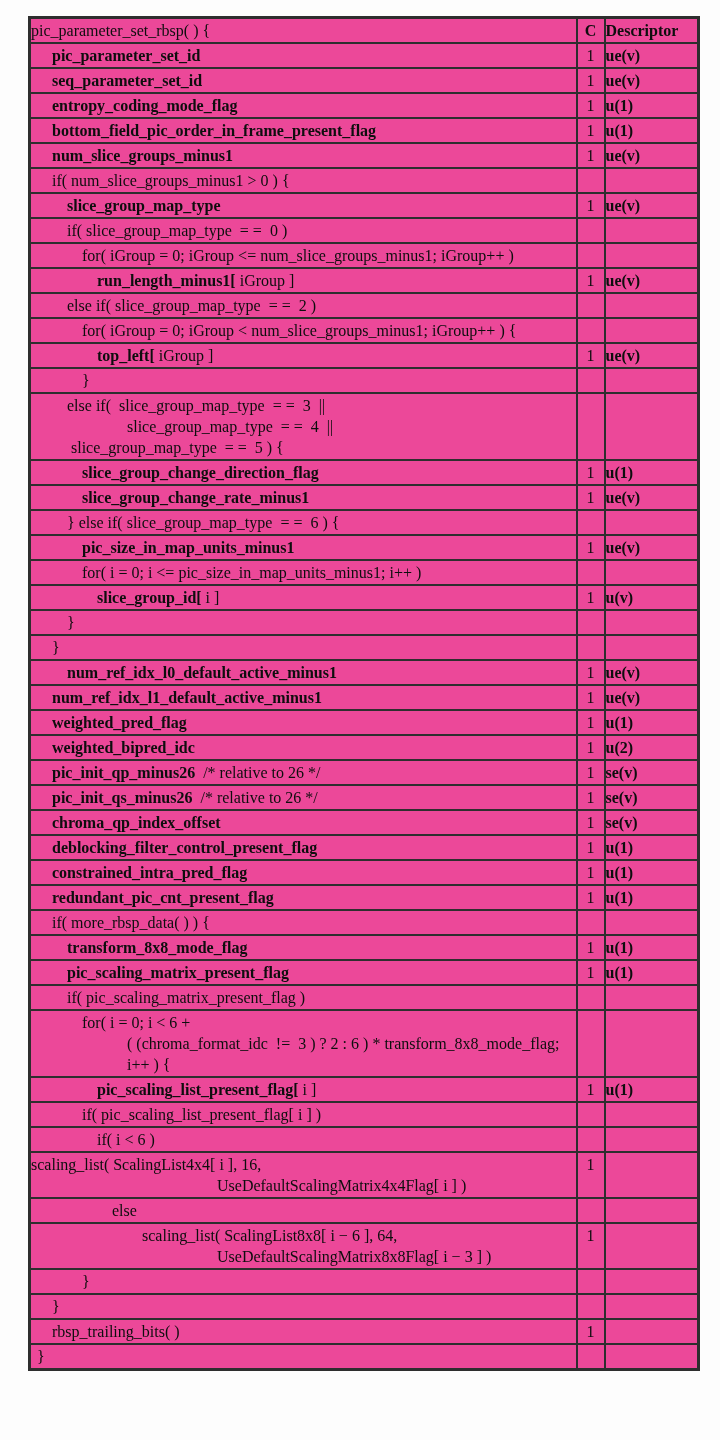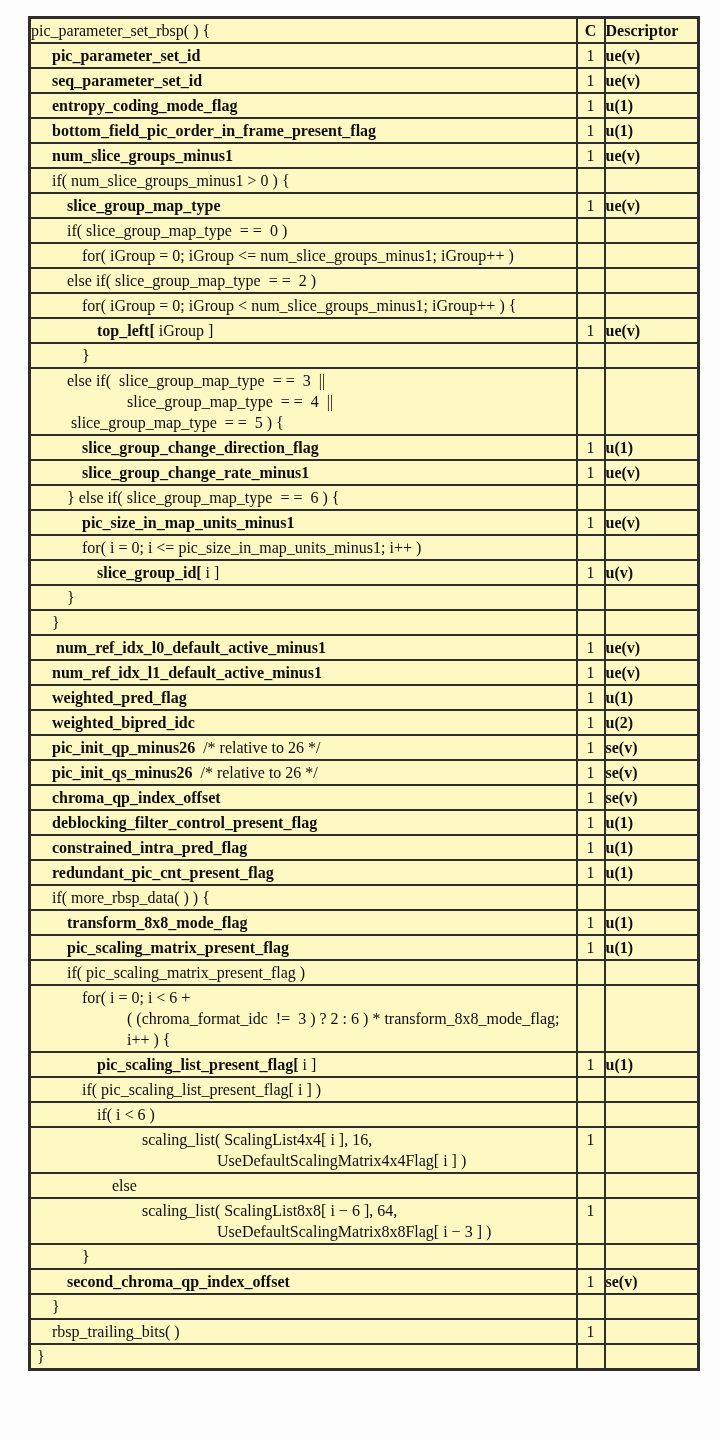--- a/index.html
+++ b/index.html
@@ -13,21 +13,21 @@
     background:var(--bg);
     font-family:"Liberation Serif","DejaVu Serif",serif;
     color:var(--text);
     overflow:hidden;
   }
   table.spec{
     border-collapse:collapse;
     table-layout:fixed;
     width:672px;
     margin:16px 20px 10px 28px;
-    background:#fef9c3;
+    background:#ec4899;
   }
   table.spec col.col-syntax{width:547px;}
   table.spec col.col-c{width:28px;}
   table.spec th,table.spec td{
     border:2px solid var(--border);
     padding:1px 0;
     vertical-align:top;
     font-size:16px;
     line-height:21px;
     overflow:hidden;
@@ -115,20 +115,27 @@
       </tr>
       <tr>
         <td class="syntax">
           <div class="line" style="padding-left: 51px;"><span>for( iGroup = 0; iGroup &lt;= num_slice_groups_minus1; iGroup++ )</span></div>
         </td>
         <td class="c"></td>
         <td class="d"></td>
       </tr>
       <tr>
         <td class="syntax">
+          <div class="line" style="padding-left: 66px;"><b>run_length_minus1[</b><span> iGroup ]</span></div>
+        </td>
+        <td class="c">1</td>
+        <td class="d">ue(v)</td>
+      </tr>
+      <tr>
+        <td class="syntax">
           <div class="line" style="padding-left: 36px;"><span>else if( slice_group_map_type  = =  2 )</span></div>
         </td>
         <td class="c"></td>
         <td class="d"></td>
       </tr>
       <tr>
         <td class="syntax">
           <div class="line" style="padding-left: 51px;"><span>for( iGroup = 0; iGroup &lt; num_slice_groups_minus1; iGroup++ ) {</span></div>
         </td>
         <td class="c"></td>
@@ -208,21 +215,21 @@
       </tr>
       <tr>
         <td class="syntax">
           <div class="line" style="padding-left: 21px;"><span>}</span></div>
         </td>
         <td class="c"></td>
         <td class="d"></td>
       </tr>
       <tr>
         <td class="syntax">
-          <div class="line" style="padding-left: 25px;"><b>num_ref_idx_l0_default_active_minus1</b></div>
+          <div class="line" style="padding-left: 36px;"><b>num_ref_idx_l0_default_active_minus1</b></div>
         </td>
         <td class="c">1</td>
         <td class="d">ue(v)</td>
       </tr>
       <tr>
         <td class="syntax">
           <div class="line" style="padding-left: 21px;"><b>num_ref_idx_l1_default_active_minus1</b></div>
         </td>
         <td class="c">1</td>
         <td class="d">ue(v)</td>
@@ -336,21 +343,21 @@
       </tr>
       <tr>
         <td class="syntax">
           <div class="line" style="padding-left: 66px;"><span>if( i &lt; 6 )</span></div>
         </td>
         <td class="c"></td>
         <td class="d"></td>
       </tr>
       <tr>
         <td class="syntax">
-          <div class="line" style="padding-left: 111px;"><span>scaling_list( ScalingList4x4[ i ], 16,</span></div>
+          <div class="line" style=""><span>scaling_list( ScalingList4x4[ i ], 16,</span></div>
           <div class="line" style="padding-left: 186px;"><span>UseDefaultScalingMatrix4x4Flag[ i ] )</span></div>
         </td>
         <td class="c">1</td>
         <td class="d"></td>
       </tr>
       <tr>
         <td class="syntax">
           <div class="line" style="padding-left: 81px;"><span>else</span></div>
         </td>
         <td class="c"></td>
@@ -363,27 +370,20 @@
         </td>
         <td class="c">1</td>
         <td class="d"></td>
       </tr>
       <tr>
         <td class="syntax">
           <div class="line" style="padding-left: 51px;"><span>}</span></div>
         </td>
         <td class="c"></td>
         <td class="d"></td>
-      </tr>
-      <tr>
-        <td class="syntax">
-          <div class="line" style="padding-left: 36px;"><b>second_chroma_qp_index_offset</b></div>
-        </td>
-        <td class="c">1</td>
-        <td class="d">se(v)</td>
       </tr>
       <tr>
         <td class="syntax">
           <div class="line" style="padding-left: 21px;"><span>}</span></div>
         </td>
         <td class="c"></td>
         <td class="d"></td>
       </tr>
       <tr>
         <td class="syntax">

